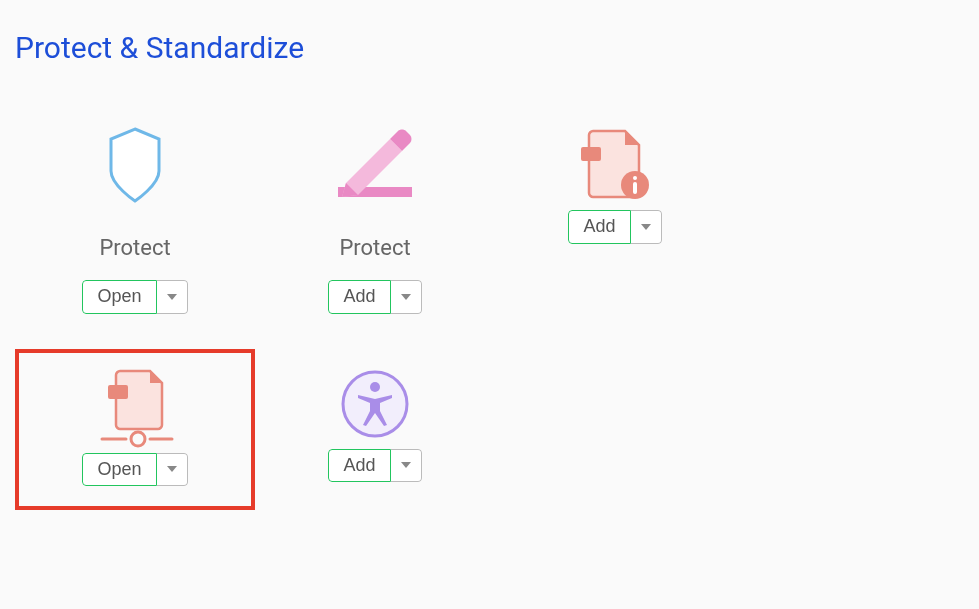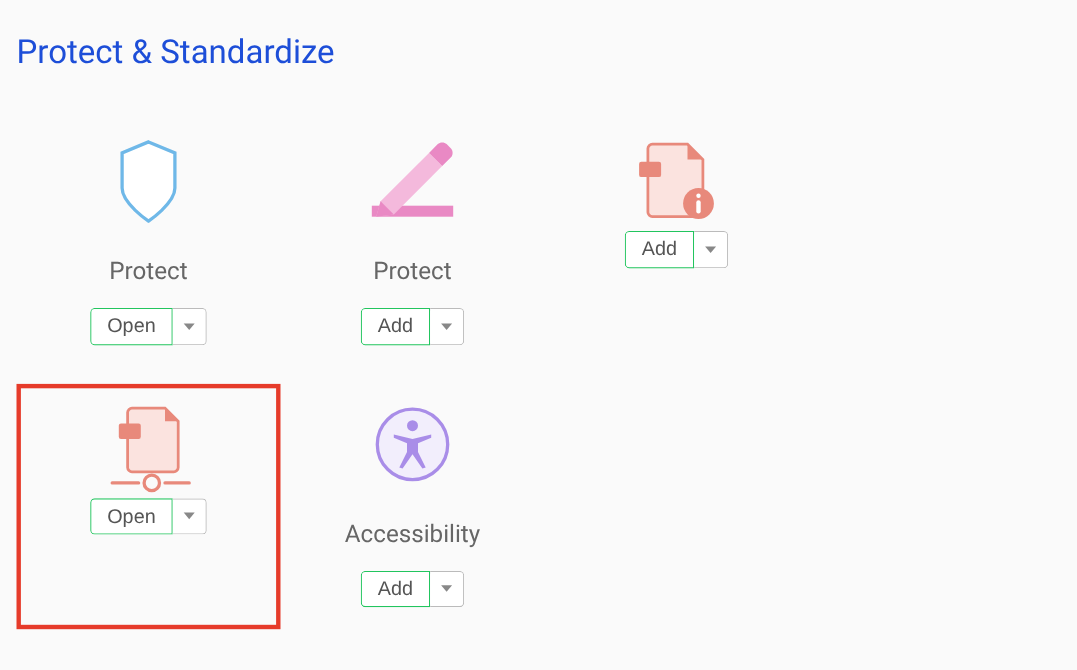--- a/index.html
+++ b/index.html
@@ -168,21 +168,20 @@
   </div>
 
   <div class="tool-card">
     <div class="icon-wrap">
       <svg width="70" height="70" viewBox="0 0 70 70">
         <circle cx="35" cy="35" r="32" fill="#f2eefc" stroke="#a98de8" stroke-width="3"></circle>
         <circle cx="35" cy="18" r="5" fill="#a98de8"></circle>
         <path d="M18 26 L35 30 L52 26 L52 29 L40 34 L40 42 L47 56 L44 57 L35 44 L26 57 L23 56 L30 42 L30 34 L18 29 Z" fill="#a98de8"></path>
       </svg>
     </div>
-    <div class="tool-label">Accessibility</div>
     <div class="split-button">
       <button class="btn-main">Add</button>
       <button class="btn-caret">
         <span class="caret-down"></span>
       </button>
     </div>
   </div>
 
 </div>
 

